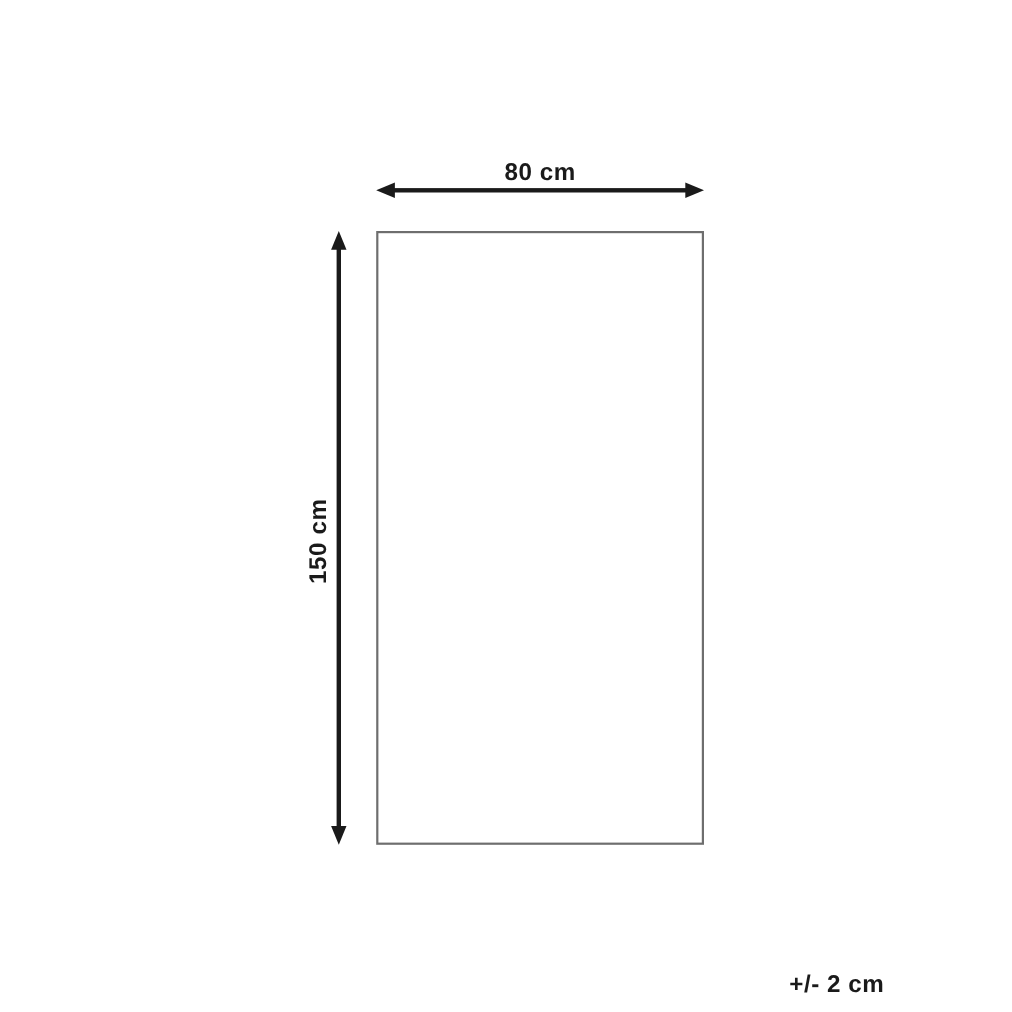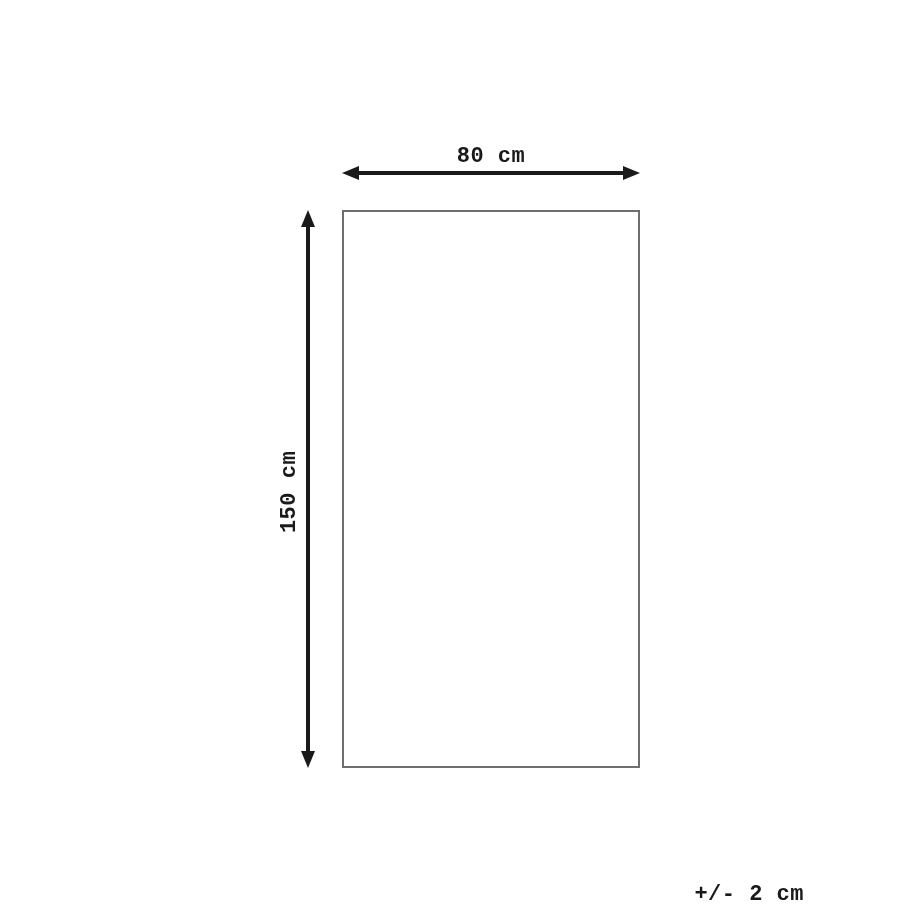--- a/index.html
+++ b/index.html
@@ -5,21 +5,21 @@
   html, body {
     margin: 0;
     padding: 0;
     background: #ffffff;
   }
   .canvas {
     position: relative;
     width: 920px;
     height: 920px;
     background: #ffffff;
-    font-family: Liberation Mono, monospace;
+    font-family: Liberation Sans, sans-serif;
     overflow: hidden;
   }
 
   
   .product-rect {
     position: absolute;
     left: 342px;
     top: 210px;
     width: 298px;
     height: 558px;

